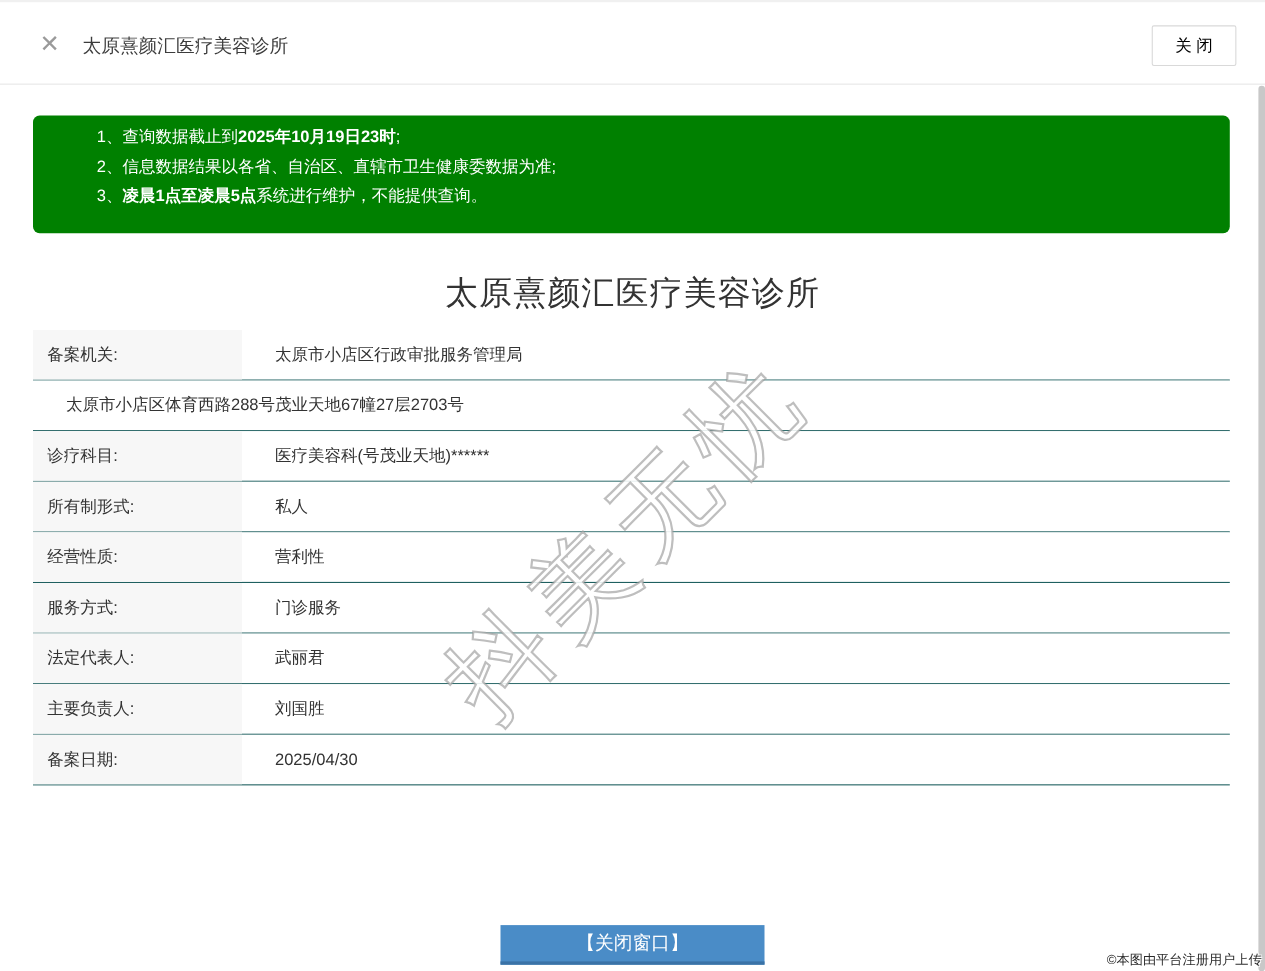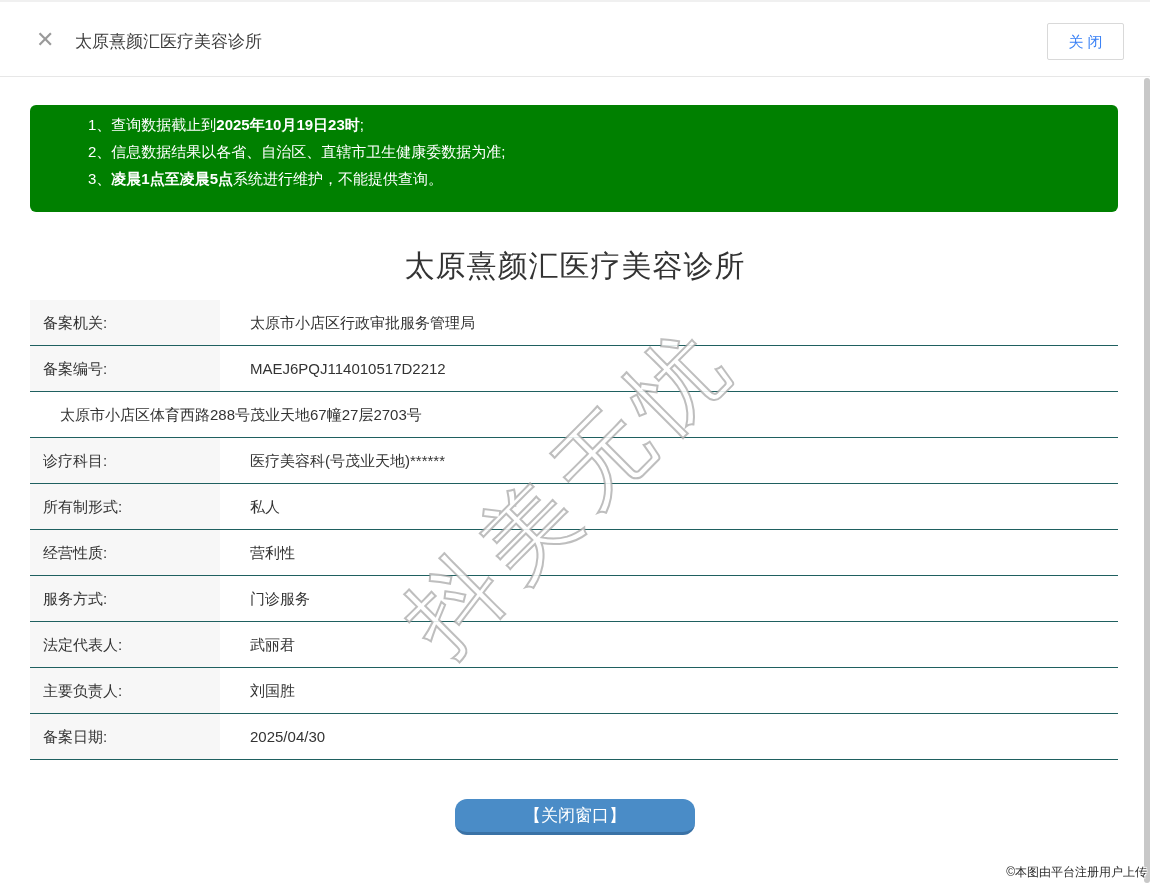--- a/index.html
+++ b/index.html
@@ -30,21 +30,21 @@
   .header-title {
     position: absolute; left: 75px; top: 28px;
     font-size: 17px; color: #3c3c3c;
   }
   .close-btn {
     position: absolute; right: 26px; top: 21px;
     width: 77px; height: 37px;
     background: #fff;
     border: 1px solid #d9d9d9;
     border-radius: 2px;
-    font-size: 15px; color: #3b82f6;
+    font-size: 15px; color: #000000;
     text-align: center; line-height: 35px;
     cursor: pointer;
   }
 
   
   .scrollbar-track {
     position: absolute; right: 0; top: 78px; bottom: 0;
     width: 6px; background: transparent;
   }
   .scrollbar-thumb {
@@ -115,27 +115,27 @@
     color: rgba(255,255,255,0.88);
     -webkit-text-stroke: 2px rgba(155,155,155,0.65);
     z-index: 6;
     pointer-events: none;
     white-space: nowrap;
     font-weight: 400;
   }
 
   
   .close-window-btn {
-    position: absolute; left: 50%; top: 799px;
+    position: absolute; left: 50%; top: 841px;
     transform: translateX(-50%);
     width: 240px; height: 36px;
     background: #4a8cc7;
     border: none;
     border-bottom: 3px solid #3a72a6;
-    border-radius: 12px;
+    border-radius: 0;
     color: #ffffff;
     font-size: 17px;
     text-align: center;
     line-height: 33px;
     cursor: pointer;
     font-family: "Liberation Sans", sans-serif;
   }
 
   
   .credit {
@@ -167,24 +167,20 @@
 </div>
 
 <div class="clinic-title">太原熹颜汇医疗美容诊所</div>
 
 <div class="detail-table">
   <div class="detail-row">
     <div class="detail-label">备案机关:</div>
     <div class="detail-value">太原市小店区行政审批服务管理局</div>
   </div>
   <div class="detail-row">
-    <div class="detail-label">备案编号:</div>
-    <div class="detail-value">MAEJ6PQJ114010517D2212</div>
-  </div>
-  <div class="detail-row">
     <div class="detail-value">太原市小店区体育西路288号茂业天地67幢27层2703号</div>
   </div>
   <div class="detail-row">
     <div class="detail-label">诊疗科目:</div>
     <div class="detail-value">医疗美容科(号茂业天地)******</div>
   </div>
   <div class="detail-row">
     <div class="detail-label">所有制形式:</div>
     <div class="detail-value">私人</div>
   </div>

